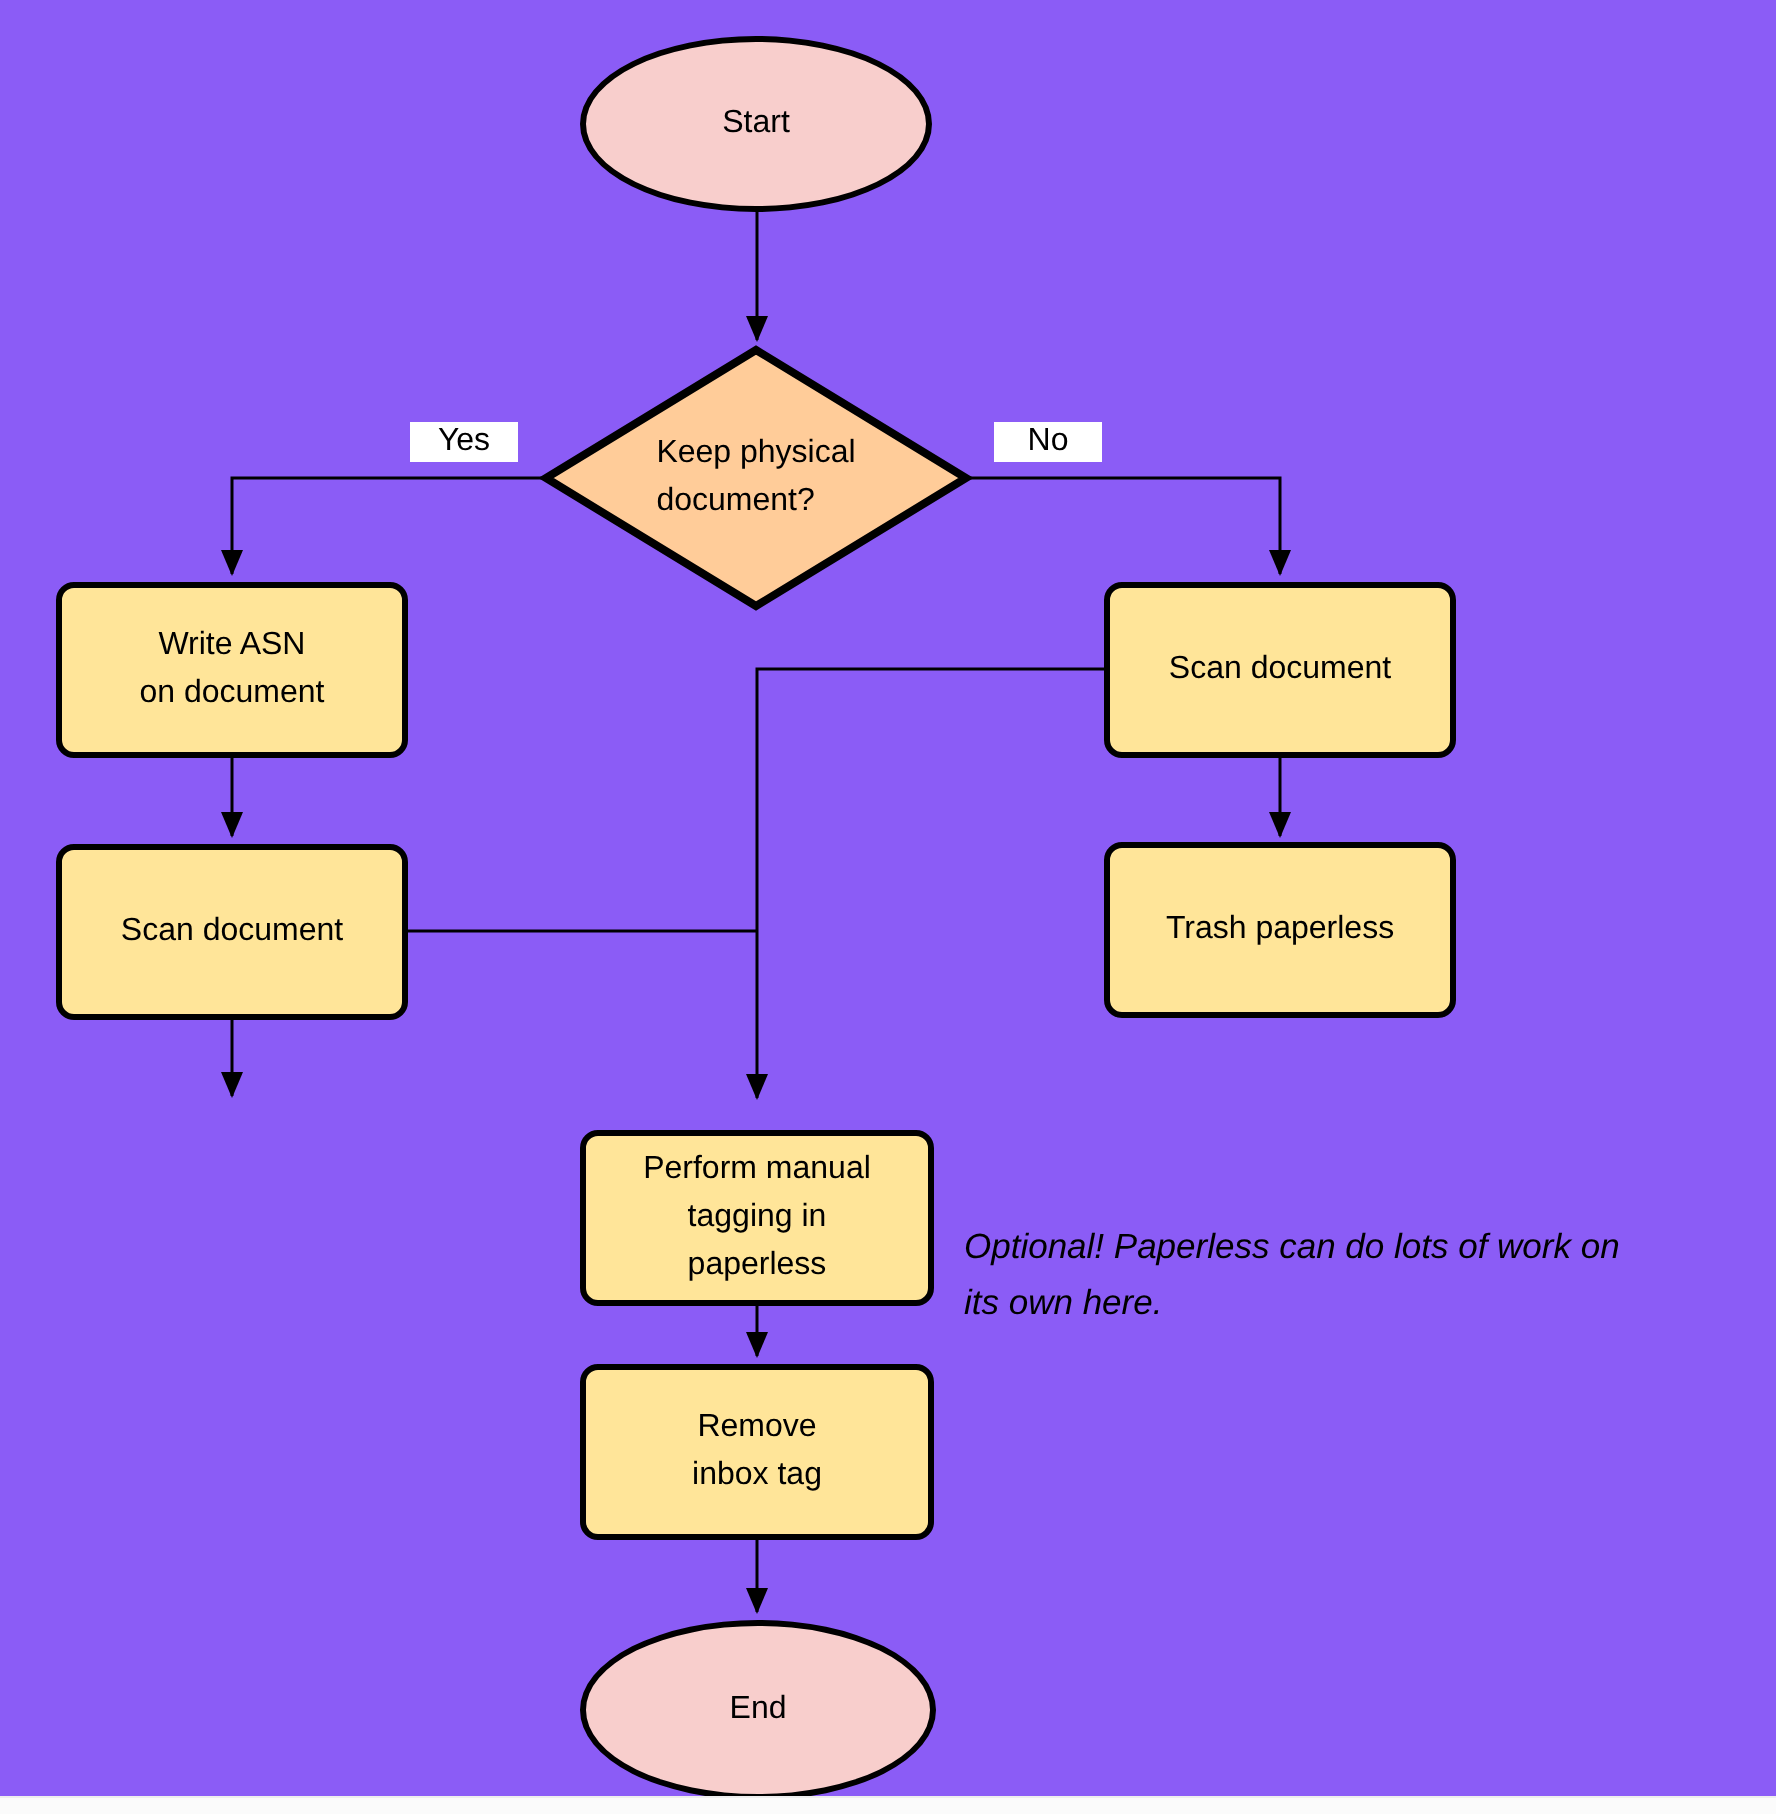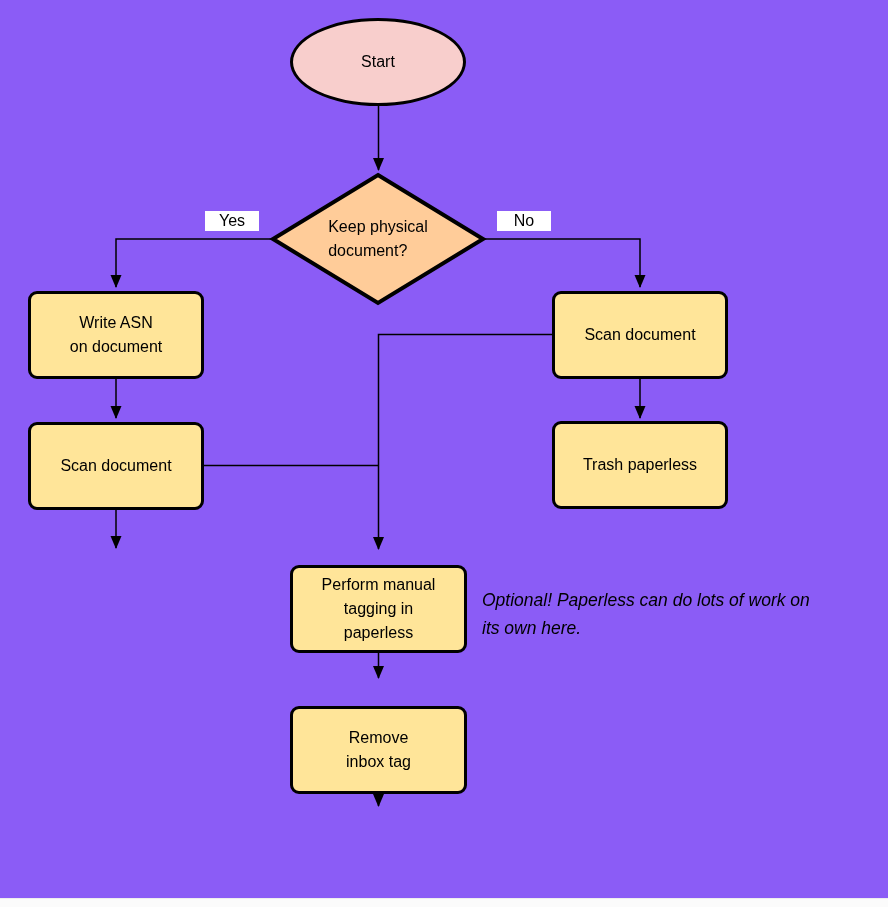--- a/index.html
+++ b/index.html
@@ -45,20 +45,21 @@
     text-align: center;
     background: #fff;
     padding: 0 2px;
   }
   .annotation {
     position: absolute;
     font-size: 17.5px;
     font-style: italic;
     line-height: 1.6;
     white-space: pre-line;
+    margin-top: 23px;
   }
   .bottom-strip {
     position: absolute;
     left: 0; right: 0; bottom: 0;
     height: 8px;
     background: #fbfbfb;
     border-top: 1px solid #eeeeee;
   }
 </style>
 </head>
@@ -112,24 +113,27 @@
   </div>
   <div class="node process" style="left:552px; top:421px; width:176px; height:88px;">
     <span>Trash paperless</span>
   </div>
 
   <div class="node process" style="left:290px; top:553px; width:177px; height:88px;margin-top:12px;">
     <span>Perform manual
 tagging in
 paperless</span>
   </div>
-  <div class="node process" style="left:290px; top:682px; width:177px; height:88px;margin-top:24px;">
+  <div class="node process" style="left:290px; top:682px; width:177px; height:88px;">
     <span>Remove
 inbox tag</span>
   </div>
 
+  <div class="node terminator" style="left:290px; top:810px; width:178px; height:90px;">
+    <span>End</span>
+  </div>
 
   <div class="annotation" style="left:482px; top:586px; width:400px;">Optional! Paperless can do lots of work on
 its own here.</div>
 
   <div class="bottom-strip"></div>
 
 </div>
 
 </body></html>

